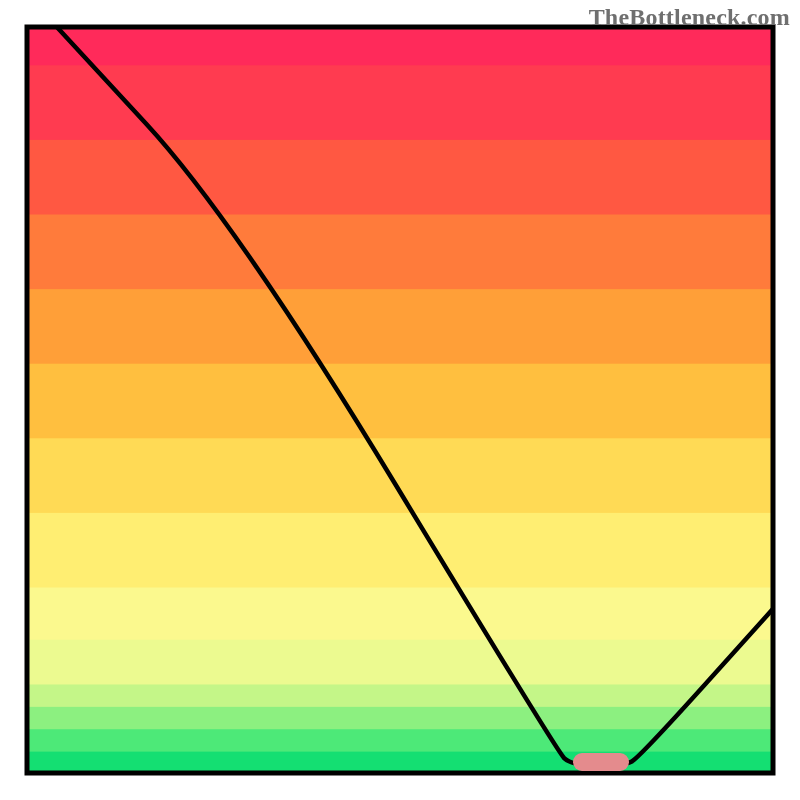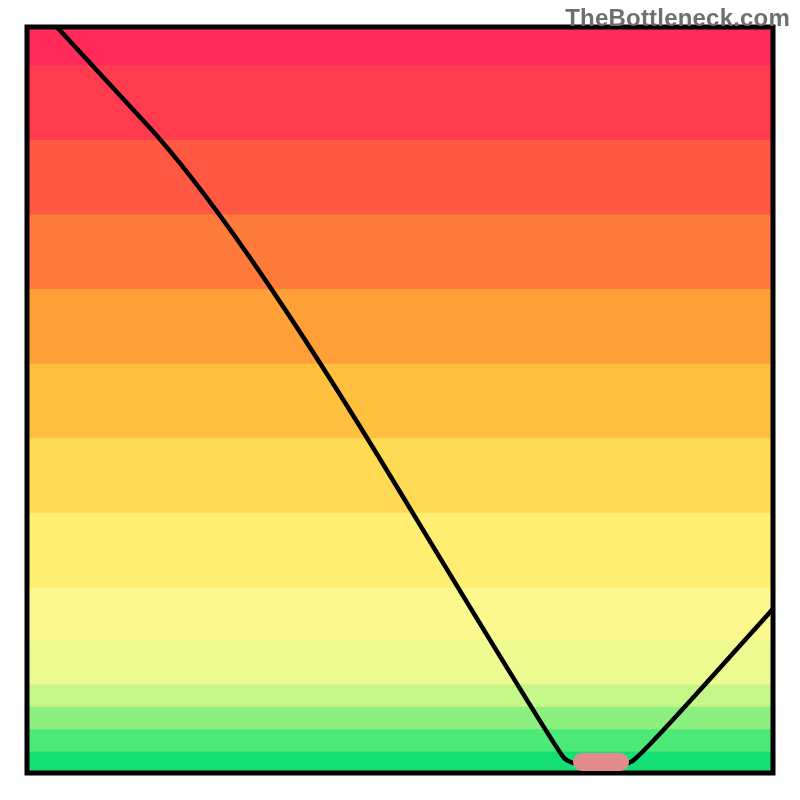--- a/index.html
+++ b/index.html
@@ -21,20 +21,21 @@
   }
   .watermark {
     position: absolute;
     top: 4px;
     right: 10px;
     font-size: 24px;
     font-weight: 600;
     color: #6f6f6f;
     letter-spacing: 0.2px;
     user-select: none;
+    font-family: Liberation Serif, serif;
   }
   .marker {
     position: absolute;
     width: 56px;
     height: 18px;
     border-radius: 9px;
     background: #e48b8d;
     transform: translate(-50%, -50%);
   }
 </style>

